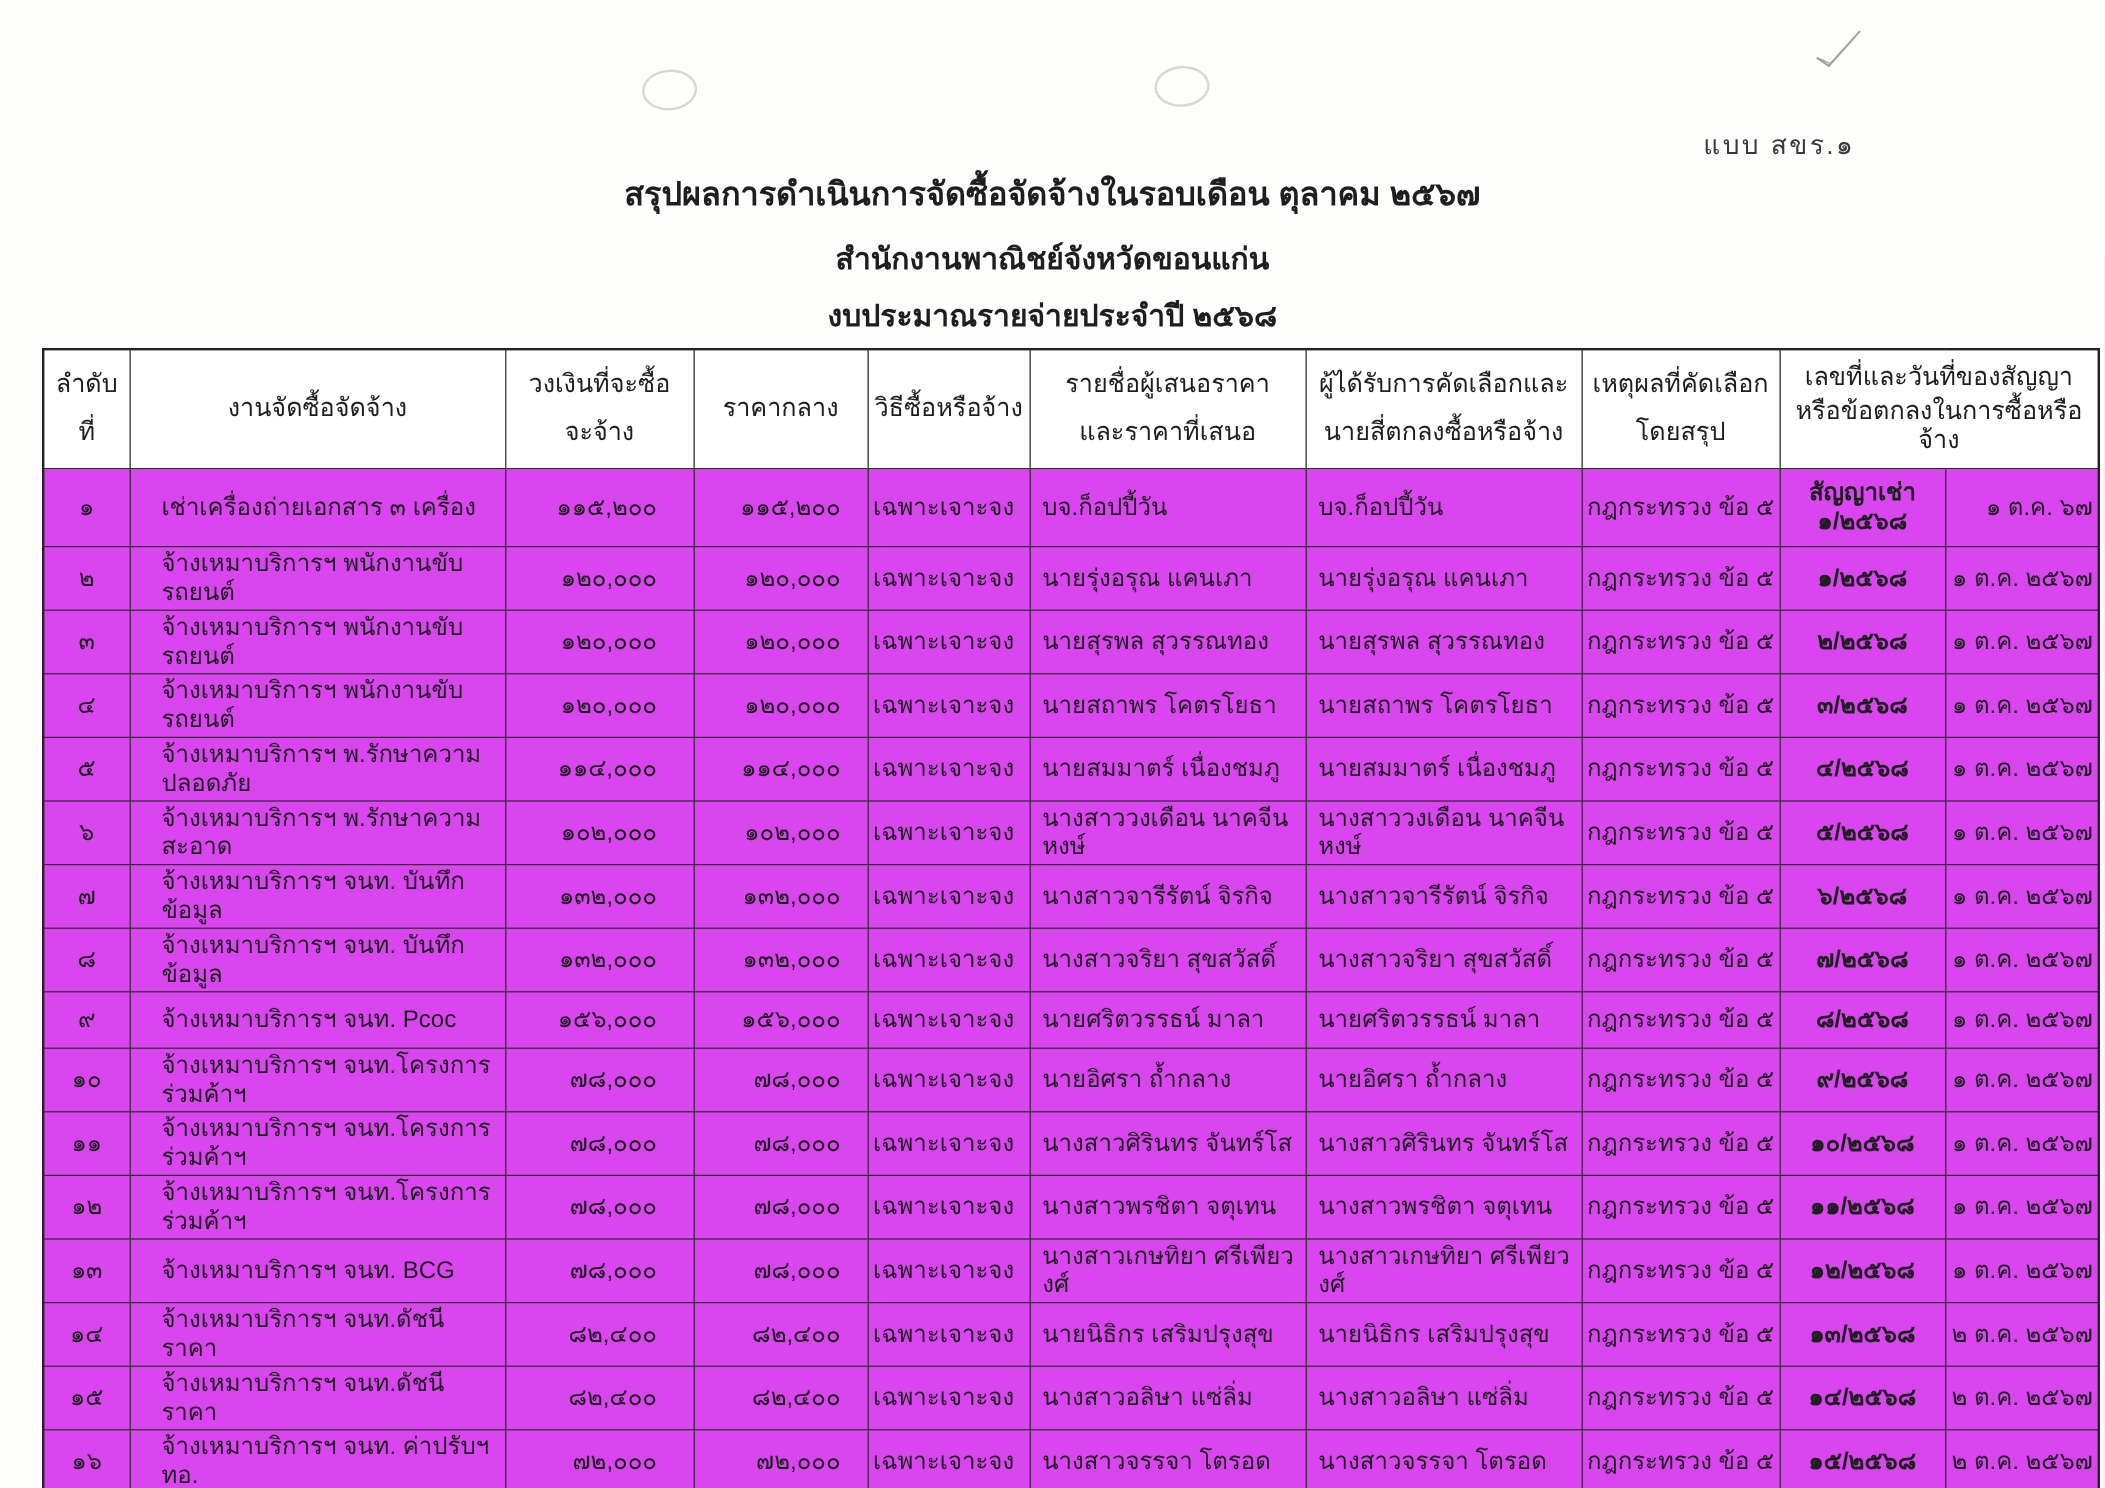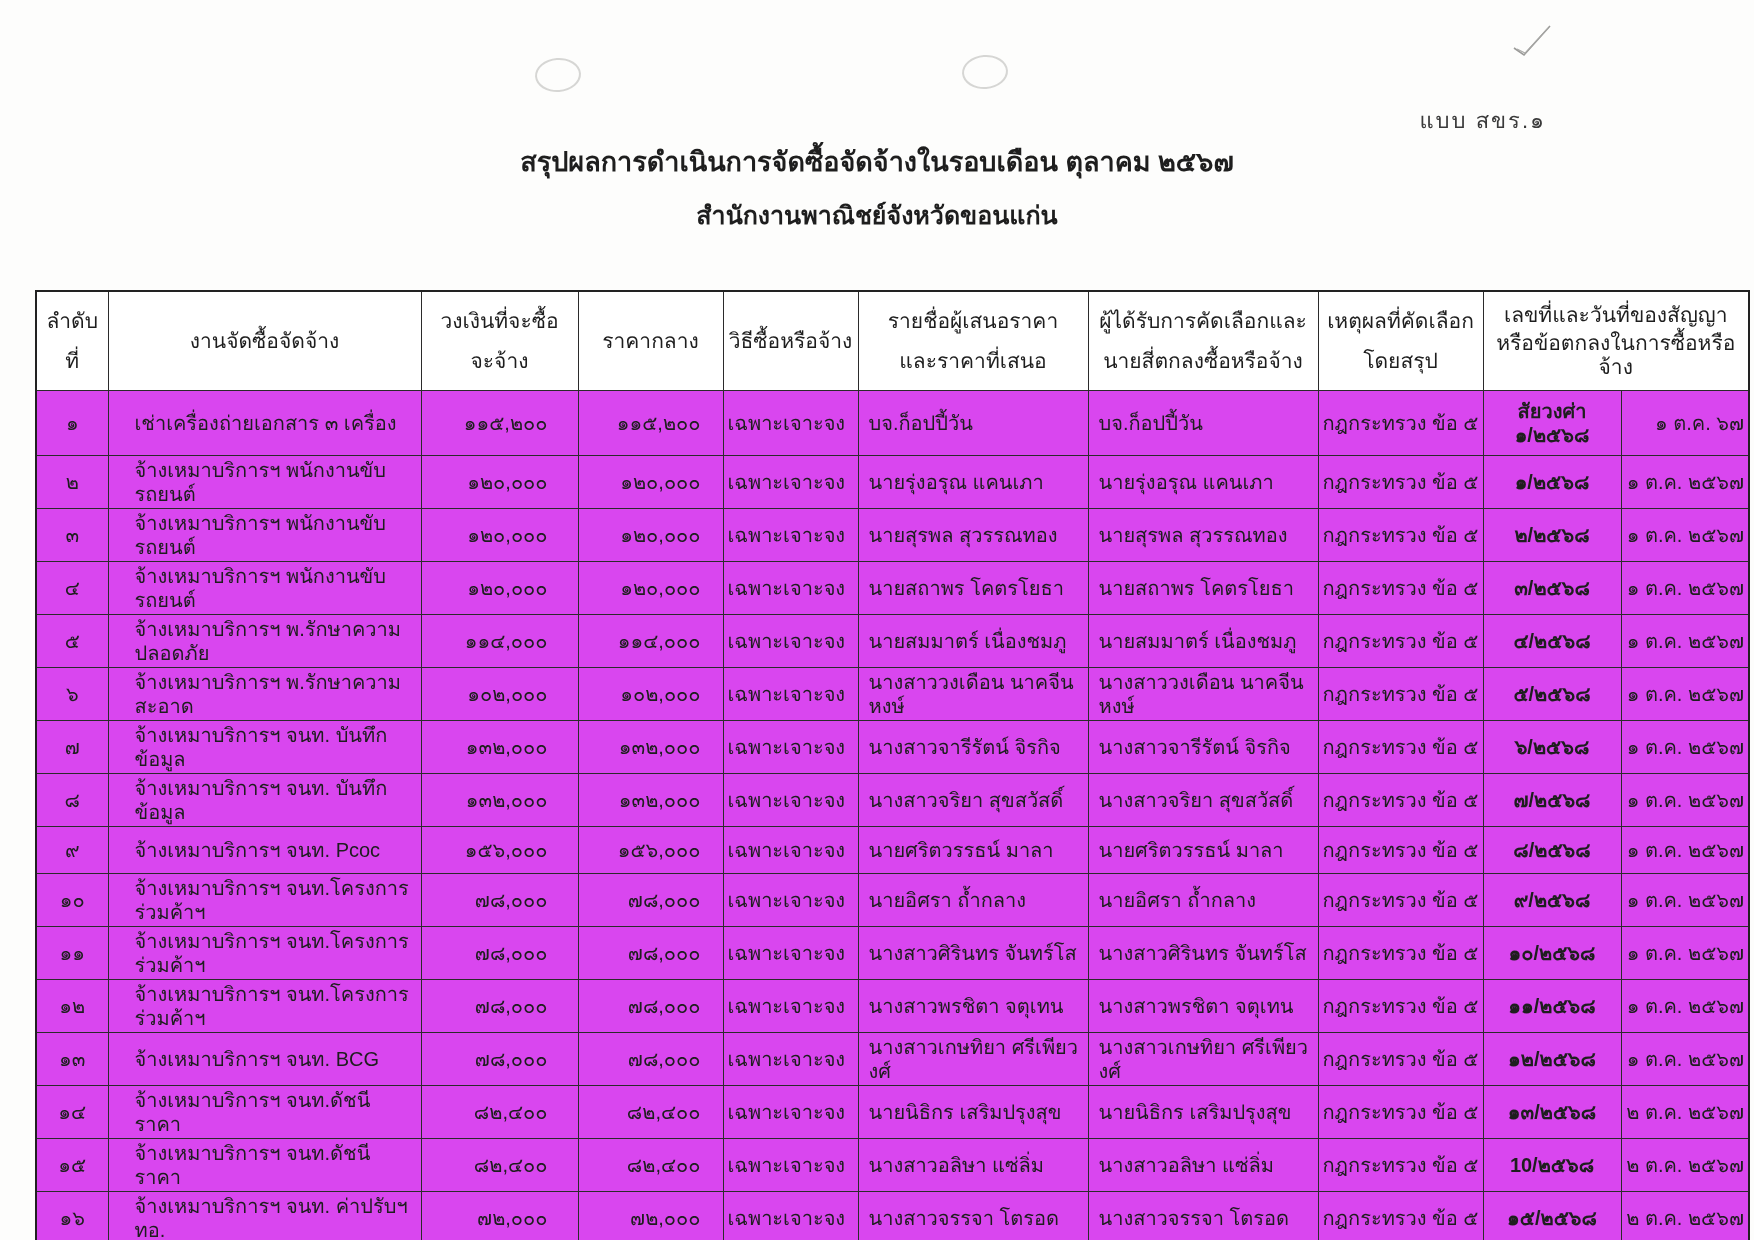--- a/index.html
+++ b/index.html
@@ -68,20 +68,21 @@
   <div class="punch-hole hole-1"></div>
   <div class="punch-hole hole-2"></div>
   <svg class="check-svg" viewBox="0 0 46 36">
     <path d="M6 26 L16 33 L42 4" fill="none" stroke="#9b9b99" stroke-width="1.6"></path>
     <path d="M9 27 L17 31 L40 6" fill="none" stroke="#a8a8a6" stroke-width="1.1"></path>
   </svg>
 
   <div class="form-code">แบบ  สขร.๑</div>
   <div class="title-block t1">สรุปผลการดำเนินการจัดซื้อจัดจ้างในรอบเดือน ตุลาคม ๒๕๖๗</div>
   <div class="title-block t2">สำนักงานพาณิชย์จังหวัดขอนแก่น</div>
+  <div class="title-block t3">งบประมาณรายจ่ายประจำปี ๒๕๖๘</div>
 
   <table class="main">
     <colgroup>
       <col style="width:72px">
         <col style="width:313px">
         <col style="width:157px">
       <col style="width:145px">
         <col style="width:135px">
         <col style="width:230px">
       <col style="width:230px">
@@ -164,21 +165,21 @@
           <td class="c-name">
             <div>บจ.ก็อปปี้วัน</div>
           </td>
           <td class="c-name">
             <div>บจ.ก็อปปี้วัน</div>
           </td>
           <td class="c-reason">
             <div>กฎกระทรวง ข้อ ๕</div>
           </td>
           <td class="c-cno">
-            <div>สัยวงศ่า</div>
+            <div>สัญญาเช่า</div>
             <div>๑/๒๕๖๘</div>
           </td>
           <td class="c-cdate">
             <div>๑ ต.ค. ๖๗</div>
           </td>
         </tr>
         <tr>
           <td class="c-no">
             <div>๒</div>
           </td>
@@ -613,21 +614,21 @@
           <td class="c-name">
             <div>นางสาวอลิษา  แซ่ลิ่ม</div>
           </td>
           <td class="c-name">
             <div>นางสาวอลิษา  แซ่ลิ่ม</div>
           </td>
           <td class="c-reason">
             <div>กฎกระทรวง ข้อ ๕</div>
           </td>
           <td class="c-cno">
-            <div>10/๒๕๖๘</div>
+            <div>๑๔/๒๕๖๘</div>
           </td>
           <td class="c-cdate">
             <div>๒ ต.ค. ๒๕๖๗</div>
           </td>
         </tr>
         <tr>
           <td class="c-no">
             <div>๑๖</div>
           </td>
           <td class="c-work">

